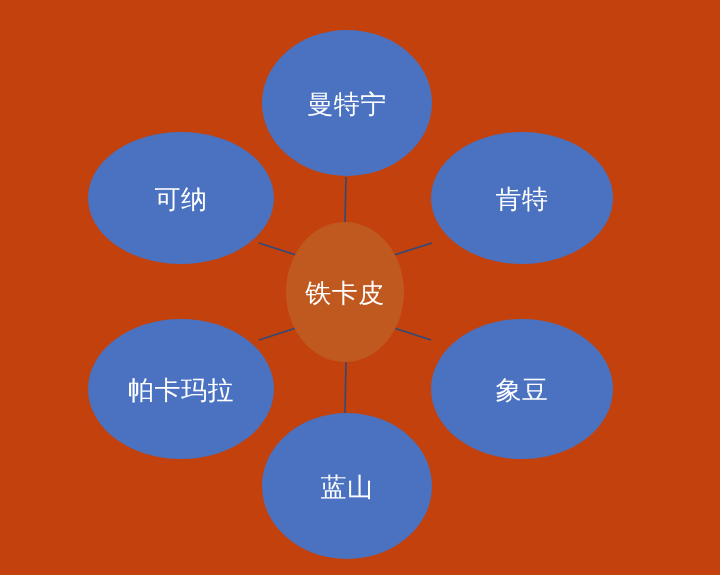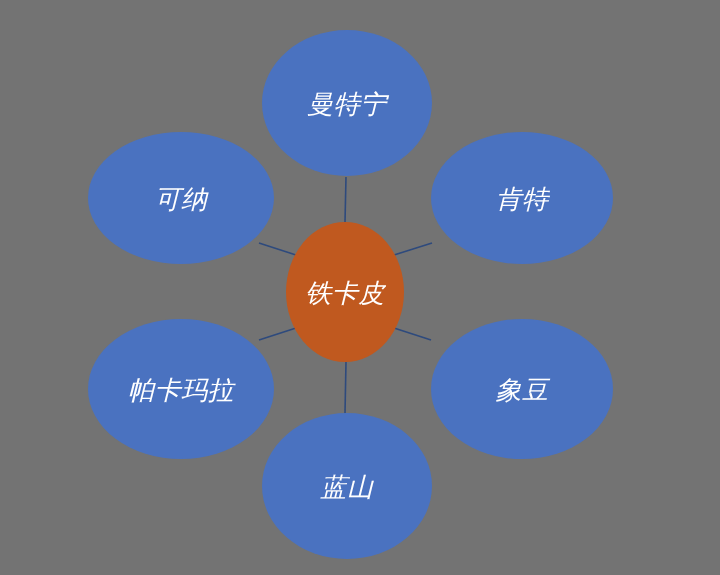--- a/index.html
+++ b/index.html
@@ -8,23 +8,22 @@
     padding: 0;
     background: #ffffff;
   }
   body {
     font-family: "Liberation Sans", "DejaVu Sans", sans-serif;
   }
   #canvas {
     position: relative;
     width: 720px;
     height: 575px;
-    background: #737373;
+    background: #c2410c;
     overflow: hidden;
-    font-style: italic;
   }
   #diagram-svg {
     position: absolute;
     left: 0;
     top: 0;
     width: 720px;
     height: 575px;
   }
   .node-label {
     fill: #ffffff;

